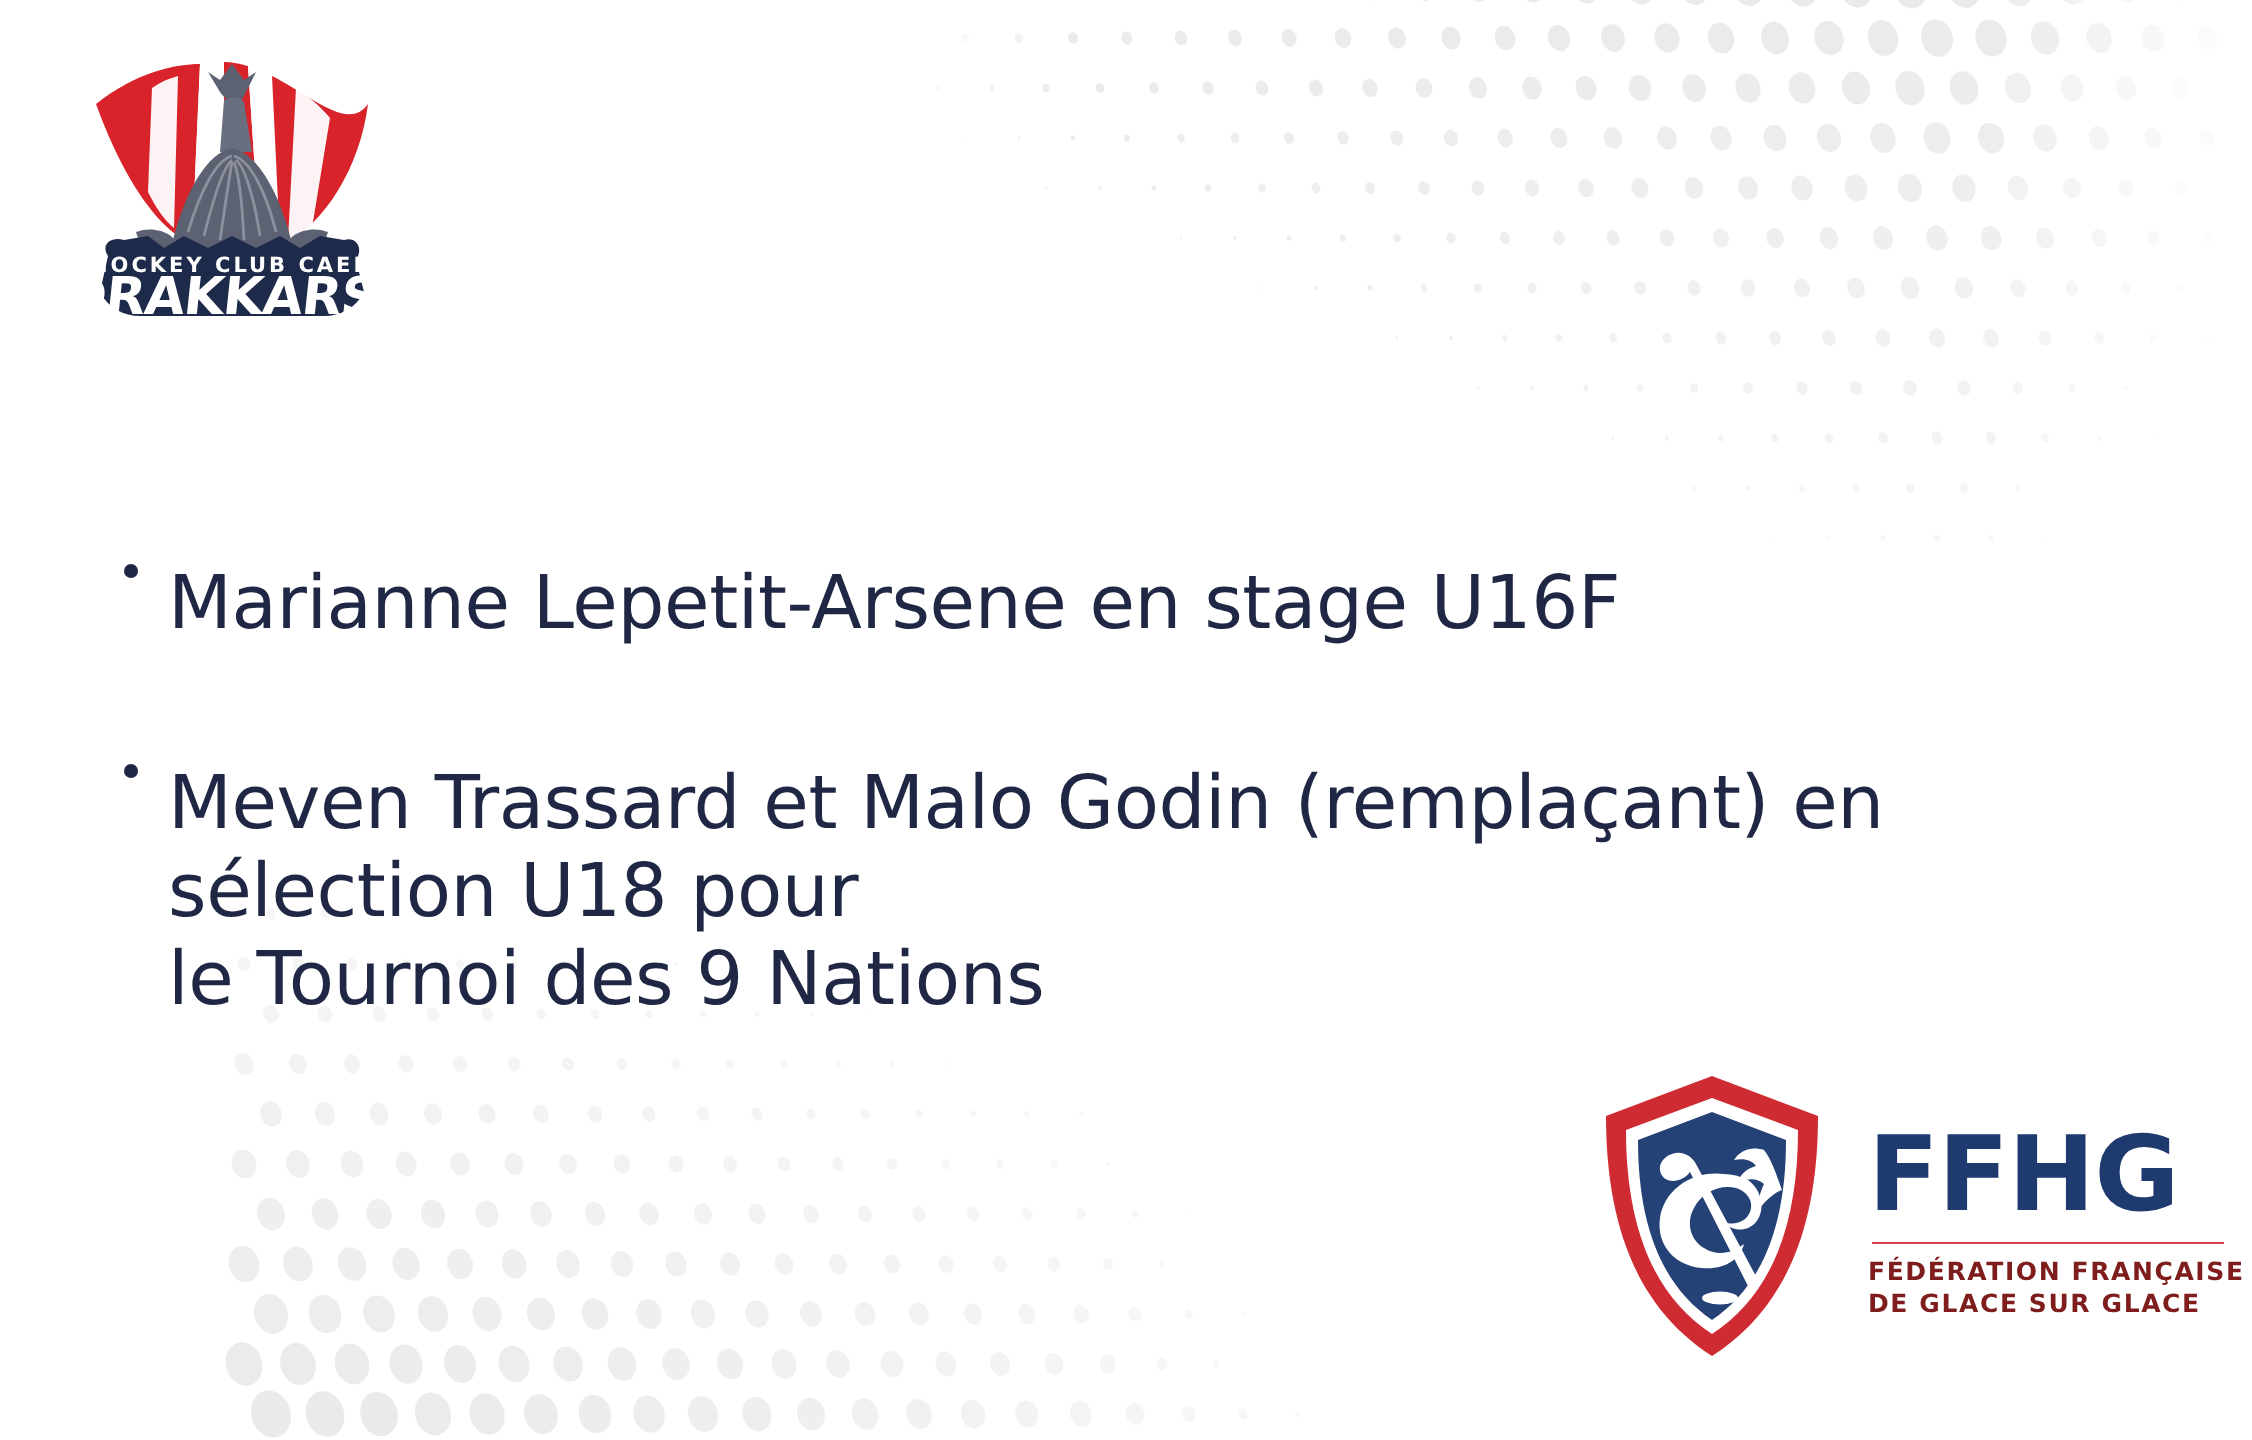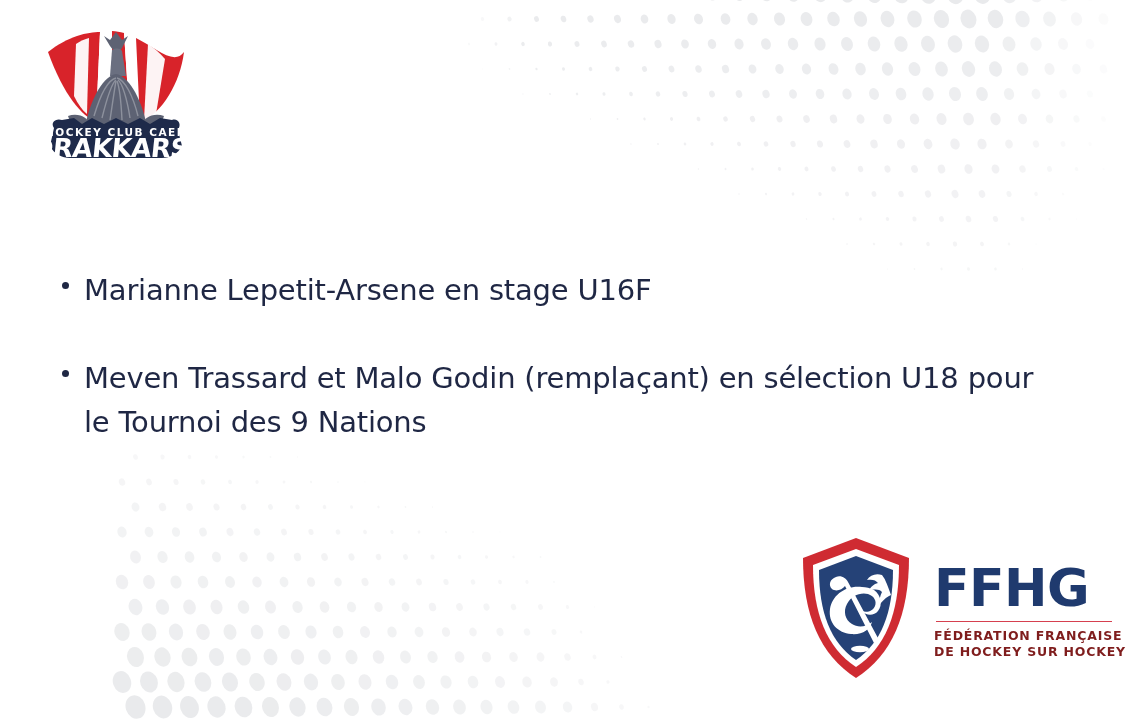--- a/index.html
+++ b/index.html
@@ -75,25 +75,26 @@
     width: 7px;
     height: 7px;
     border-radius: 50%;
     background: #1f2744;
     display: block;
   }
   .bullet-text {
     flex: 1 1 auto;
     color: #1f2744;
     font-family: "DejaVu Sans", sans-serif;
-    font-size: 29px;
+    font-size: 37px;
     line-height: 44px;
     font-weight: 400;
     letter-spacing: -0.2px;
     white-space: pre-line;
+    margin-top: 12px;
   }
 
   
   #ffhg-logo {
     position: absolute;
     left: 796px;
     top: 532px;
     width: 312px;
     height: 152px;
     display: flex;
@@ -615,18 +616,18 @@
                  C78 61 81 66 79 71 C77 76 71 78 66 76 C70 81 78 81 82 76 C87 70 85 60 78 55 C74 53 70 52 66 52 Z" fill="#ffffff"></path>
 
         <ellipse cx="64" cy="114" rx="9" ry="3.2" fill="#ffffff"></ellipse>
       </svg>
     </div>
 
     <div id="ffhg-wordmark">
       <div id="ffhg-acronym">FFHG</div>
       <div id="ffhg-rule"></div>
       <div class="ffhg-sub">FÉDÉRATION FRANÇAISE</div>
-      <div class="ffhg-sub">DE HOCKEY SUR HOCKEY</div>
+      <div class="ffhg-sub">DE GLACE SUR GLACE</div>
     </div>
 
   </div>
 
 </div>
 
 </body></html>

